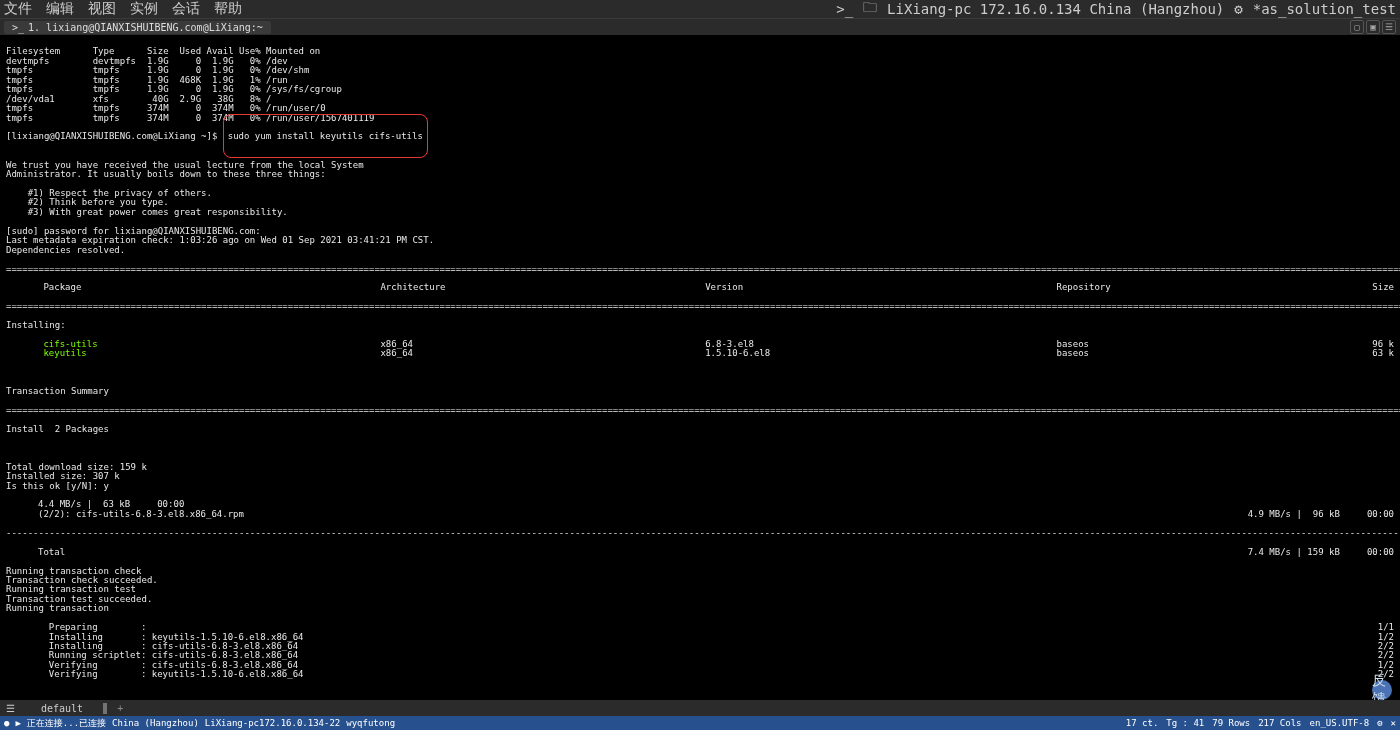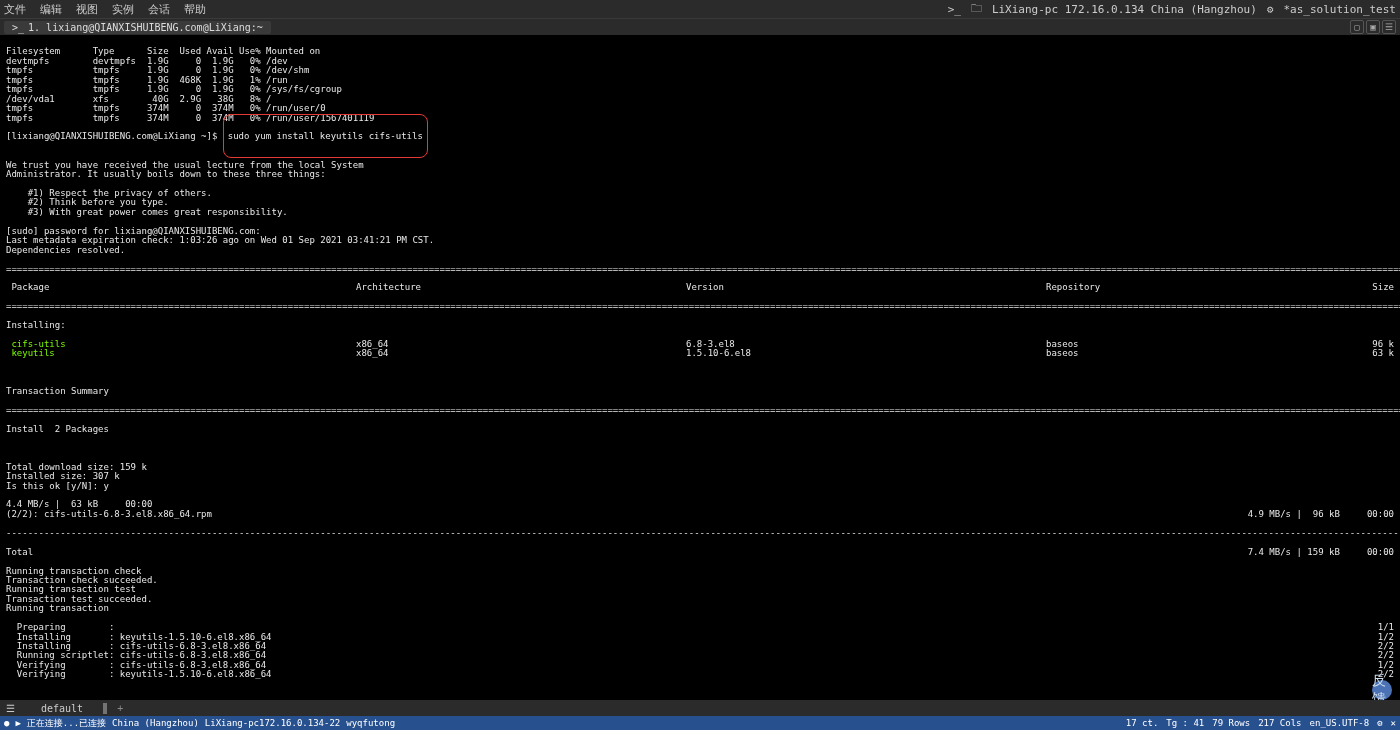--- a/index.html
+++ b/index.html
@@ -1,38 +1,38 @@
 <!DOCTYPE html>
 <html><head>
 <meta charset="utf-8">
 <style>
 * { margin:0; padding:0; box-sizing:border-box; }
 body { background:#1e1e1e; font-family:Menlo,Monaco,Consolas,monospace; font-size:9px; color:#e8e8e8; width:1400px; height:730px; overflow:hidden; position:relative; }
-.menubar { height:18px; background:#2b2b2b; display:flex; align-items:center; padding:0 4px; gap:14px; color:#ccc; font-size:11px;}
+.menubar { height:18px; background:#2b2b2b; display:flex; align-items:center; padding:0 4px; gap:14px; color:#ccc; font-size:14px;}
 .menubar .spacer { flex:1; }
 .menubar .right { display:flex; gap:10px; align-items:center; }
 .menubar span { cursor:default; }
 .icon { display:inline-block; vertical-align:middle; }
 .tabbar { height:18px; background:#2b2b2b; border-top:1px solid #3a3a3a; border-bottom:1px solid #000; display:flex; align-items:center; padding:0 4px; justify-content:space-between;}
 .tab { display:flex; align-items:center; gap:4px; background:#3a3a3a; padding:1px 8px; border-radius:2px; color:#ddd; font-size:10px;}
 .tab-ctl { display:flex; gap:2px; }
 .tab-ctl span { width:14px; height:14px; border:1px solid #555; border-radius:2px; display:flex; align-items:center; justify-content:center; color:#aaa; font-size:9px; cursor:pointer;}
 .term { height:676px; background:#000; color:#e8e8e8; padding:2px 6px; line-height:1.05; overflow:hidden; white-space:pre; font-size:9px;}
 .green { color:#7cfc00; }
 .mark { border:1.5px solid #e53935; border-radius:8px; padding:16px 4px; }
 .eqline { letter-spacing:0; }
 .statusbar { position:absolute; bottom:14px; left:0; right:0; height:16px; background:#2b2b2b; display:flex; align-items:center; font-size:10px; color:#ccc; }
 .statusbar .sb-tab { padding:0 20px; border-right:4px solid #737373; }
 .statusbar .plus { padding:0 10px; color:#888; cursor:pointer;}
 .footer { position:absolute; bottom:0; left:0; right:0; height:14px; background:#27508f; color:#fff; display:flex; align-items:center; font-size:9px; padding:0 4px; gap:6px; justify-content:space-between;}
 .footer .left { display:flex; gap:6px; align-items:center;}
 .footer .right { display:flex; gap:8px; align-items:center;}
 .fb-btn { background:#4a72b5; border-radius:50%; width:20px; height:20px; display:flex; align-items:center; justify-content:center; position:absolute; right:8px; bottom:30px; color:#cde; font-size:14px; cursor:pointer;margin-top:40px;}
 .row { display:flex; }
-.col { white-space:pre; }
+.col { white-space:pre;margin-left:32px; }
 .rt { text-align:right; }
 </style>
 </head>
 <body>
 
 <div class="menubar">
   <span>文件</span>
   <span>编辑</span>
   <span>视图</span>
   <span>实例</span>

